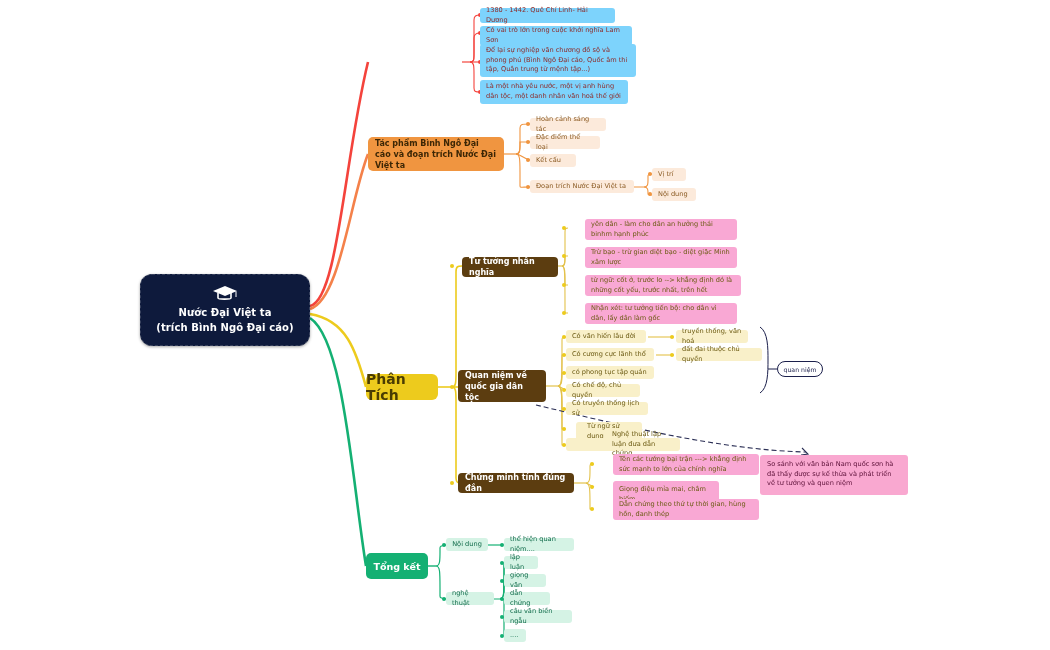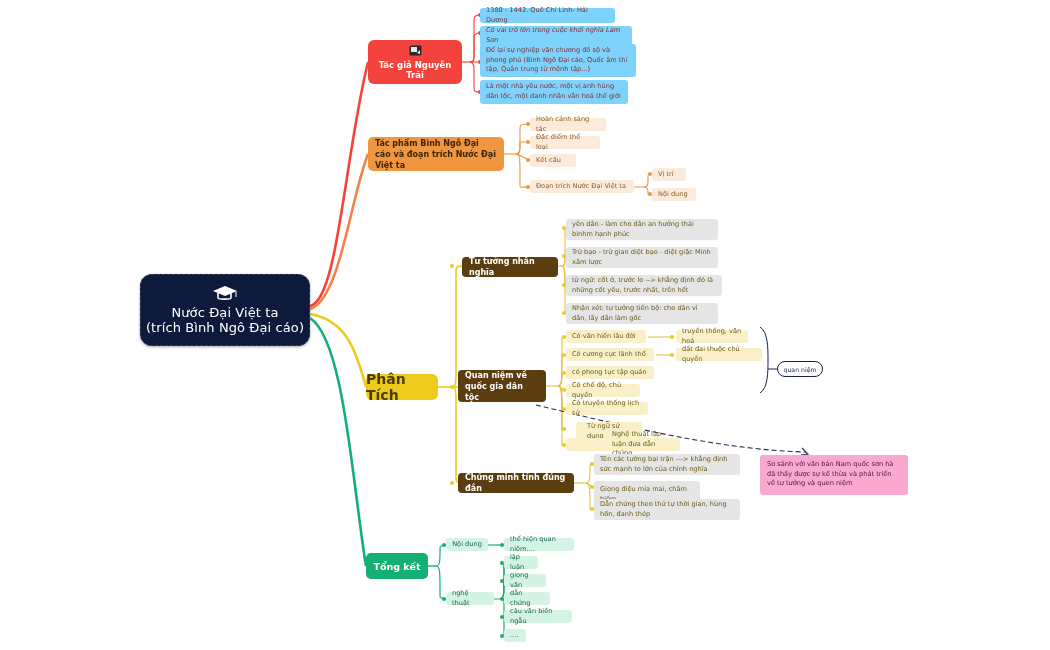--- a/index.html
+++ b/index.html
@@ -18,21 +18,21 @@
   
   .root{
     left:140px;top:274px;width:170px;height:72px;
     background:#0e1a3c;border-radius:12px;
     color:#ffffff;
     display:flex;flex-direction:column;align-items:center;justify-content:center;
     box-shadow:0 1px 3px rgba(0,0,0,.35);
     border:1px dashed rgba(255,255,255,.18);
   }
   .root .cap{margin-bottom:4px;line-height:0;}
-  .root .rtitle{font-size:13px;line-height:15px;text-align:left;font-weight:400;letter-spacing:.1px;}
+  .root .rtitle{font-size:10px;line-height:15px;text-align:left;font-weight:700;letter-spacing:.1px;}
 
   
   .b1{ 
     left:368px;top:40px;width:94px;height:44px;
     background:#f4433c;border-radius:6px;color:#ffffff;
     display:flex;flex-direction:column;align-items:center;justify-content:center;
     font-size:8.5px;font-weight:700;text-align:center;padding:3px 4px;
   }
   .b1 .picicon{line-height:0;margin-bottom:4px;}
   .b2{ 
@@ -64,28 +64,28 @@
   .brown.n2{left:458px;top:370px;width:88px;height:32px;}
   .brown.n3{left:458px;top:473px;width:116px;height:20px;}
 
   
   .chip{
     border-radius:3px;font-size:6.6px;line-height:9.6px;
     display:flex;align-items:center;padding:3px 6px;box-sizing:border-box;
   }
   .chip.red{background:#7dd3fc;color:#8e2a28;}
   .chip.orange{background:#fceadb;color:#8a5a22;}
-  .chip.yellow{background:#e5e5e5;color:#6b5a12;}
+  .chip.yellow{background:#f9a8d4;color:#6b5a12;margin-left:19px;}
   .chip.yellow2{background:#f9f0c9;color:#6b5a12;}
   .chip.green{background:#d5f3e5;color:#106b4a;}
   .chip.pink{background:#f9a8d0;color:#5c1038;}
 
   
   .r1{left:480px;top:8px;width:135px;height:15px;}
-  .r2{left:480px;top:26px;width:152px;height:20px;font-style:italic;}
+  .r2{left:480px;top:26px;width:152px;height:20px;}
   .r3{left:480px;top:44px;width:156px;height:33px;}
   .r4{left:480px;top:80px;width:148px;height:24px;}
 
   
   .o1{left:530px;top:118px;width:76px;height:13px;}
   .o2{left:530px;top:136px;width:70px;height:13px;}
   .o3{left:530px;top:154px;width:46px;height:13px;}
   .o4{left:530px;top:180px;width:104px;height:13px;}
   .o5{left:652px;top:168px;width:34px;height:13px;}
   .o6{left:652px;top:188px;width:44px;height:13px;}
@@ -259,30 +259,20 @@
       <svg width="26" height="16" viewBox="0 0 26 16">
         <path d="M13 1 L25 6 L13 11 L1 6 Z" fill="#ffffff"></path>
         <path d="M6 8 L6 13 C6 14.5 19 14.5 19 13 L19 8" fill="none" stroke="#ffffff" stroke-width="1.6"></path>
         <path d="M24 6.4 L24 12" stroke="#ffffff" stroke-width="1"></path>
       </svg>
     </span>
     <span class="rtitle">Nước Đại Việt ta</span>
     <span class="rtitle">(trích Bình Ngô Đại cáo)</span>
   </div>
 
-  <div class="node b1">
-    <span class="picicon">
-      <svg width="13" height="11" viewBox="0 0 13 11">
-        <rect x="0.5" y="0.5" width="12" height="10" rx="1.5" fill="#2b2b2b"></rect>
-        <rect x="2" y="2" width="6" height="5" fill="#e8e8e8"></rect>
-        <path d="M8 8 L11 5 L11 9 Z" fill="#e8e8e8"></path>
-      </svg>
-    </span>
-    <span>Tác giả Nguyễn Trãi</span>
-  </div>
   <div class="node chip red r1">1380 - 1442. Quê Chí Linh- Hải Dương</div>
   <div class="node chip red r2">Có vai trò lớn trong cuộc khởi nghĩa Lam Sơn</div>
   <div class="node chip red r3">Để lại sự nghiệp văn chương đồ sộ và phong phú (Bình Ngô Đại cáo, Quốc âm thi tập, Quân trung từ mệnh tập...)</div>
   <div class="node b2">
     <span>Tác phẩm Bình Ngô Đại cáo và đoạn trích Nước Đại Việt ta</span>
   </div>
 
   <div class="node chip red r4">Là một nhà yêu nước, một vị anh hùng dân tộc, một danh nhân văn hoá thế giới</div>
   <div class="node chip orange o1">Hoàn cảnh sáng tác</div>
   <div class="node chip orange o2">Đặc điểm thể loại</div>

